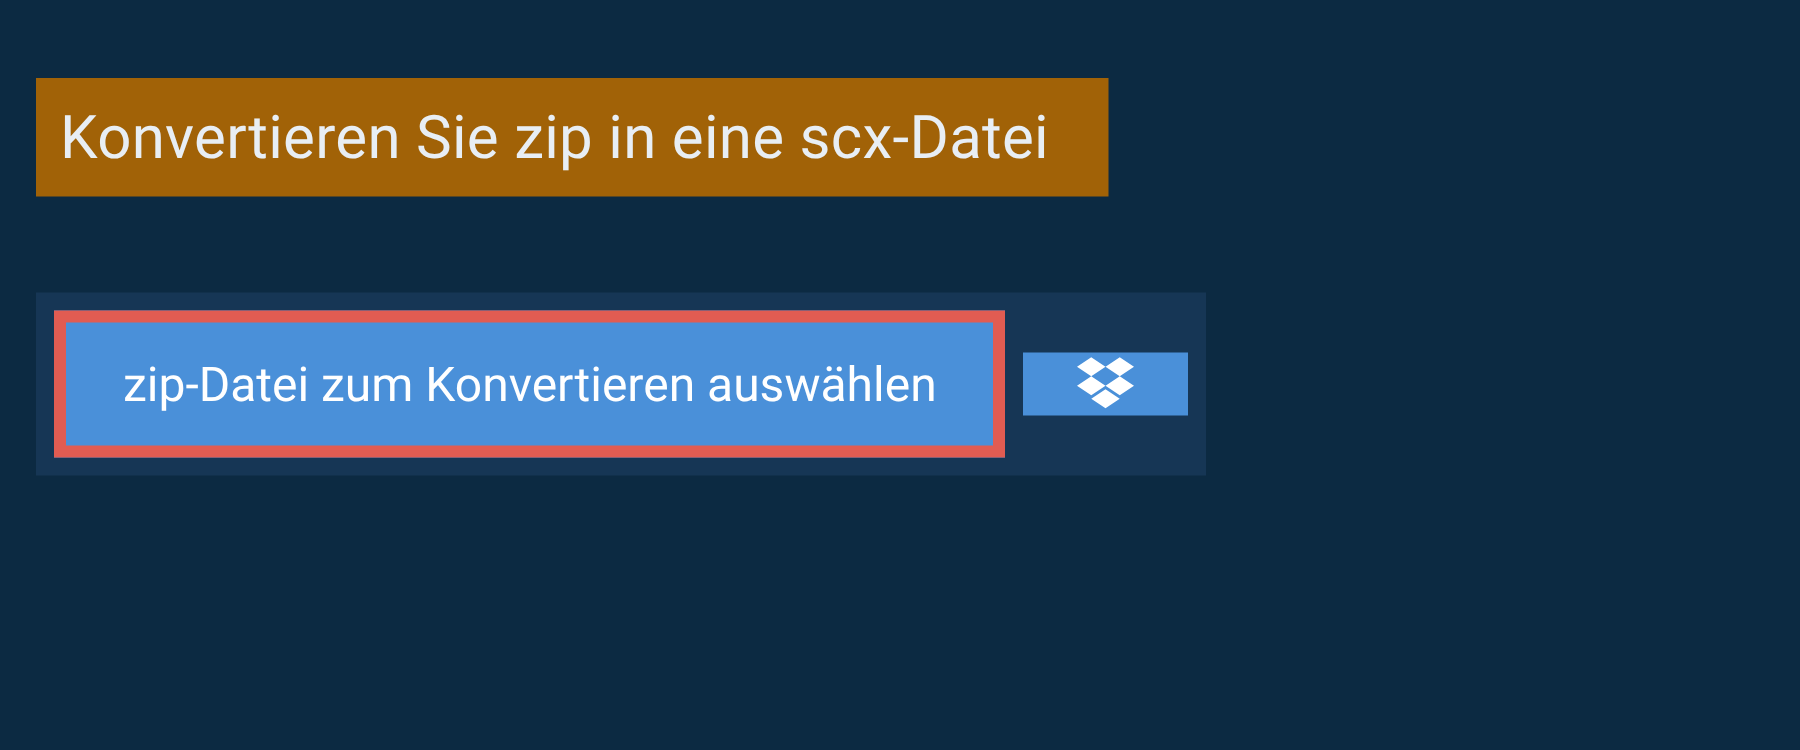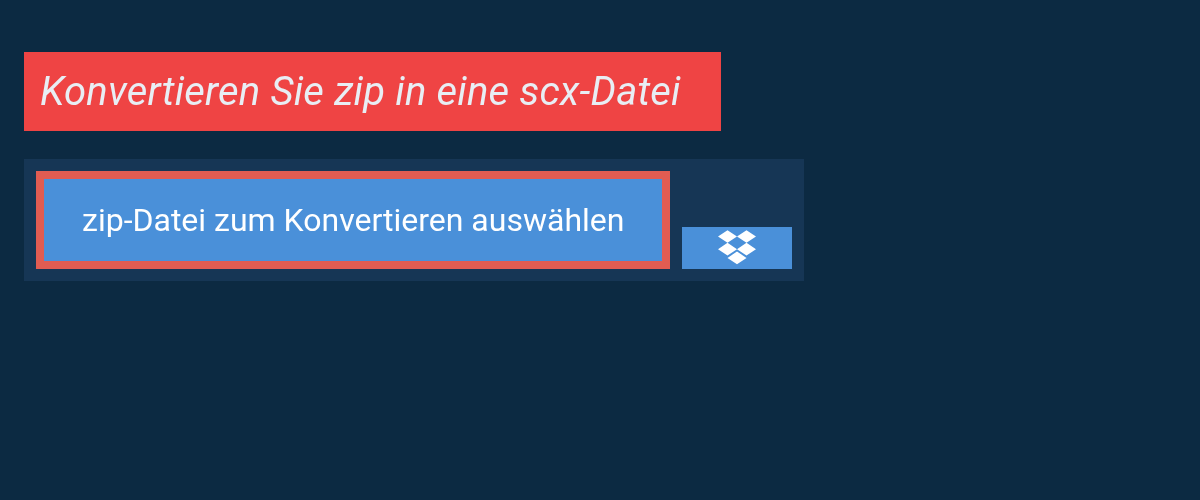--- a/index.html
+++ b/index.html
@@ -12,36 +12,35 @@
       height: 500px;
       background-color: #0c2a42;
       font-family: -apple-system, BlinkMacSystemFont, "Segoe UI", Roboto, Helvetica, Arial, sans-serif;
       overflow: hidden;
     }
     .container {
       padding-top: 52px;
       padding-left: 24px;
     }
     .heading-wrap {
-      background-color: #ef4444;
+      background-color: #a16207;
       display: inline-block;
       padding: 16px 40px 16px 16px;
-      font-style: italic;
     }
     .heading {
       color: #e8eef4;
       font-size: 40px;
       font-weight: 400;
       letter-spacing: 0.2px;
     }
     .button-row {
-      margin-top: 28px;
+      margin-top: 64px;
       background-color: #163655;
       display: inline-flex;
-      align-items: flex-end;
+      align-items: center;
       padding: 12px;
       gap: 12px;
     }
     .select-button {
       background-color: #4a90d9;
       border: 8px solid #e15c52;
       color: #ffffff;
       font-size: 32px;
       font-weight: 400;
       padding: 22px 38px;

